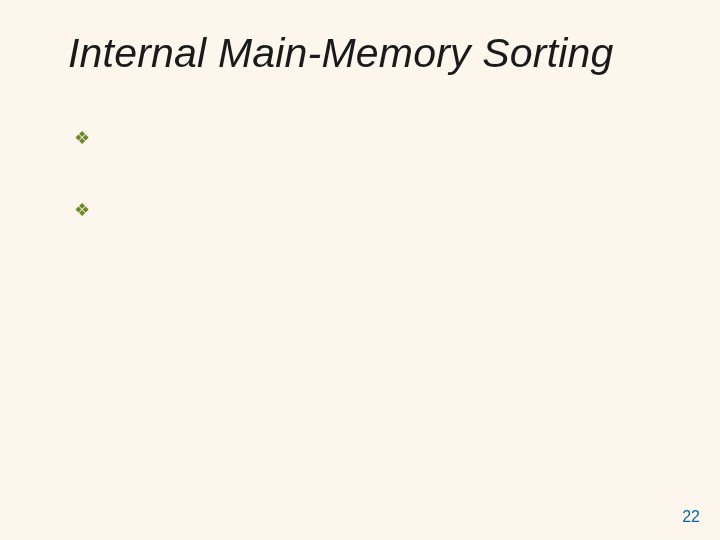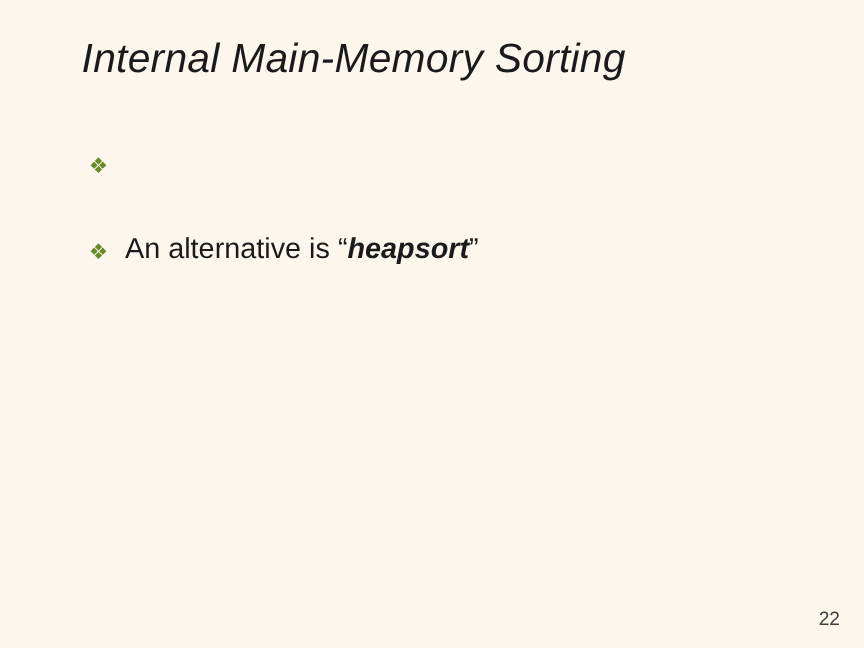--- a/index.html
+++ b/index.html
@@ -16,21 +16,21 @@
   .slide {
     width: 720px;
     height: 540px;
     position: relative;
     box-sizing: border-box;
   }
   .title {
     position: absolute;
     top: 30px;
     left: 68px;
-    font-size: 34px;
+    font-size: 41px;
     font-style: italic;
     font-weight: 400;
     letter-spacing: 0.2px;
   }
   .body {
     position: absolute;
     top: 120px;
     left: 74px;
     right: 50px;
   }
@@ -50,40 +50,37 @@
   }
   .strong-italic {
     font-weight: 700;
     font-style: italic;
   }
   .page-num {
     position: absolute;
     right: 20px;
     bottom: 14px;
     font-size: 16px;
-    color: #404040;
+    color: #0369a1;
   }
 </style>
 </head>
 <body>
 
 <div class="slide">
 
   <div class="title">Internal Main-Memory Sorting</div>
 
   <div class="body">
 
     <div class="bullet-row">
       <span class="diamond">❖</span>
     </div>
 
     <div class="bullet-row">
       <span class="diamond">❖</span>
-      <span>
-        <span>An alternative is “</span><span class="strong-italic">heapsort</span><span>”</span>
-      </span>
     </div>
 
   </div>
 
   <div class="page-num">22</div>
 
 </div>
 
 </body></html>

